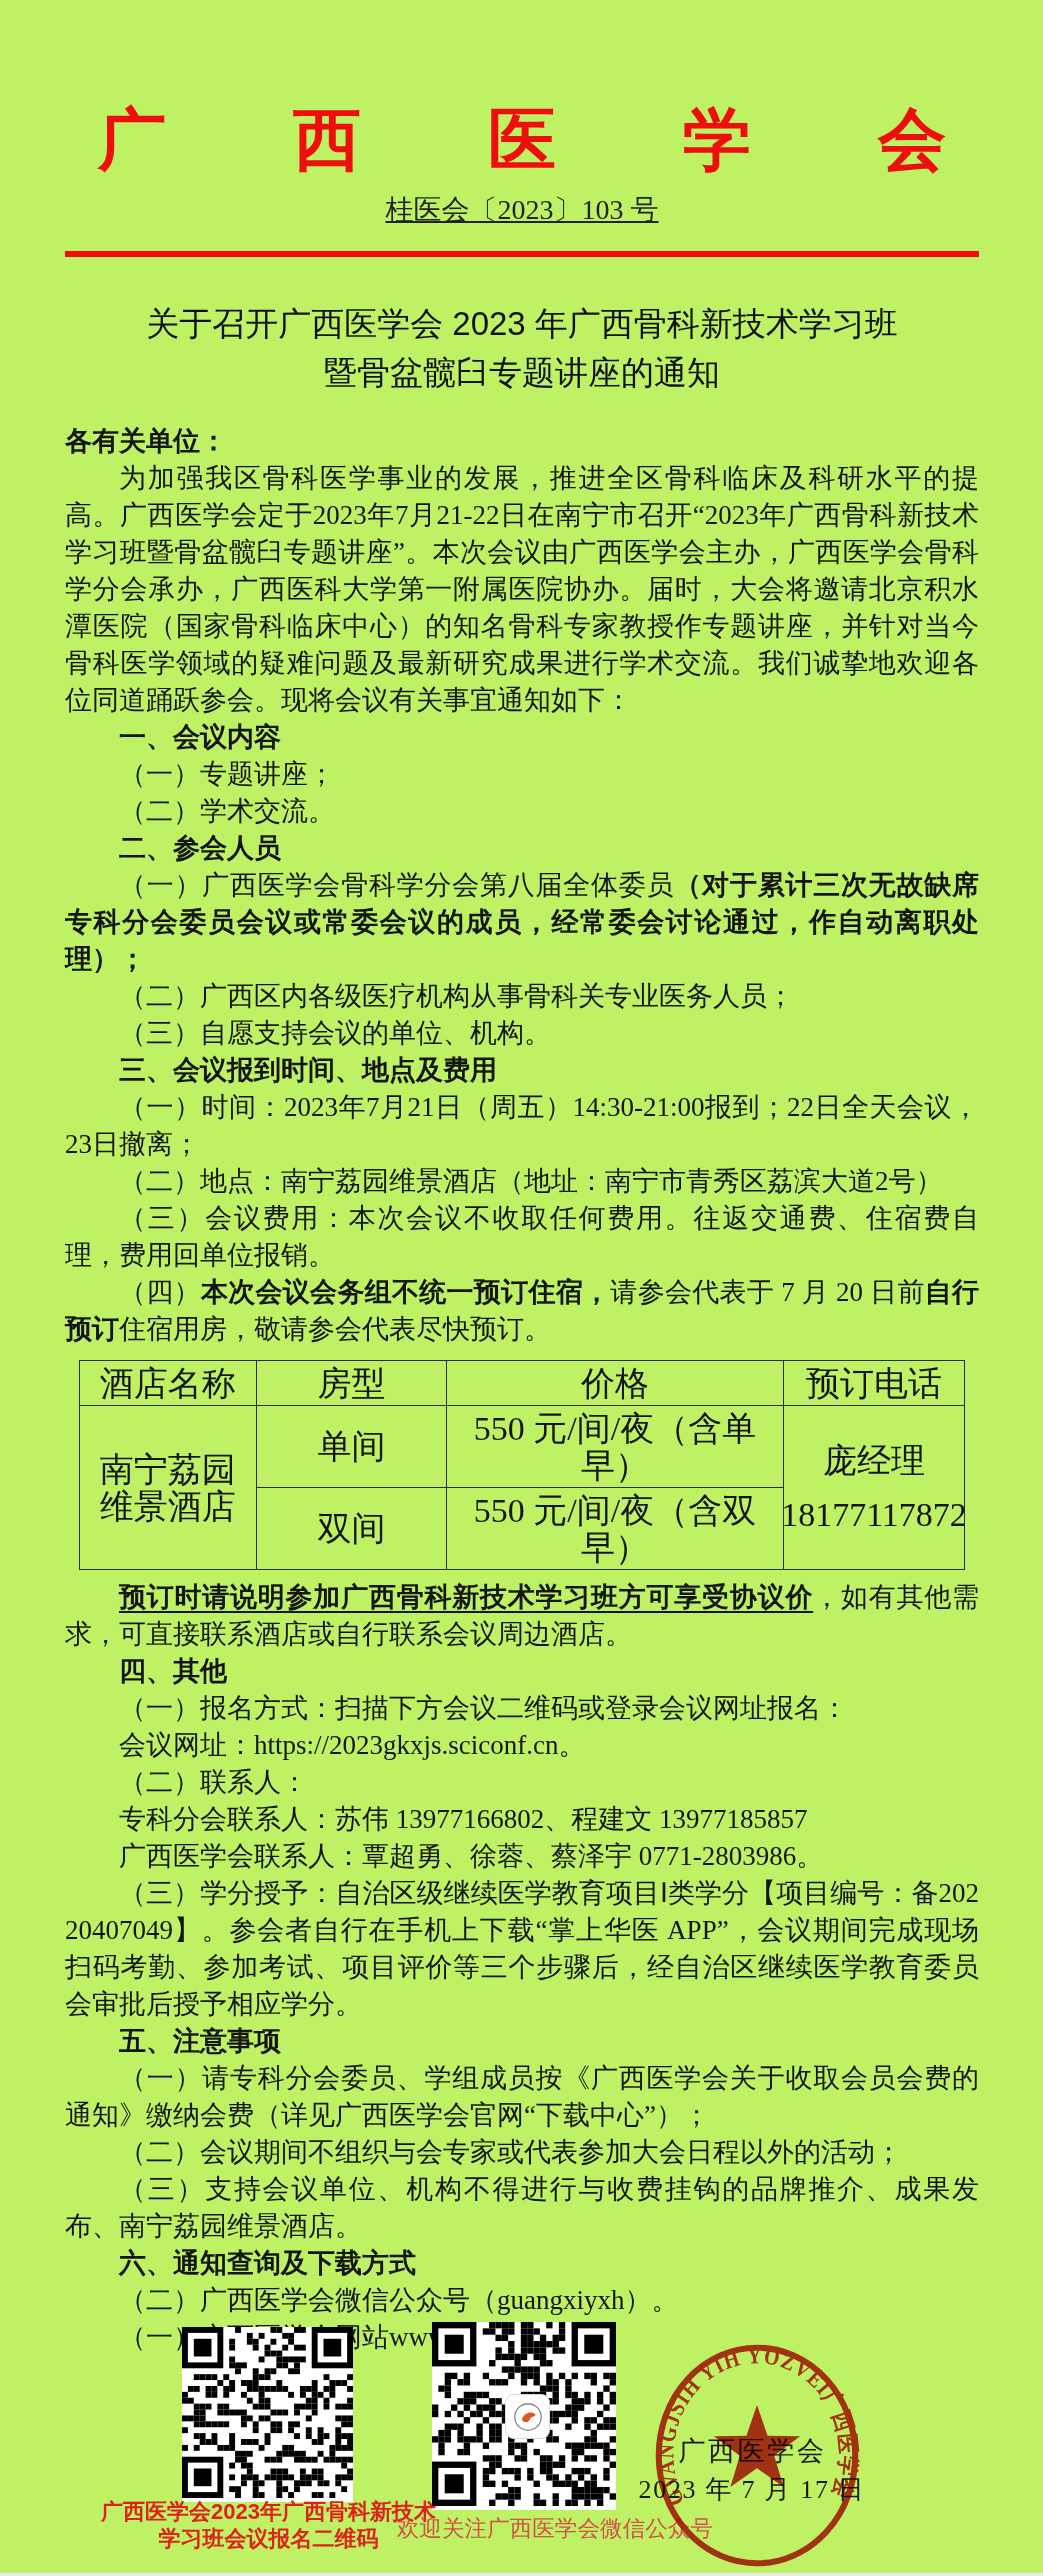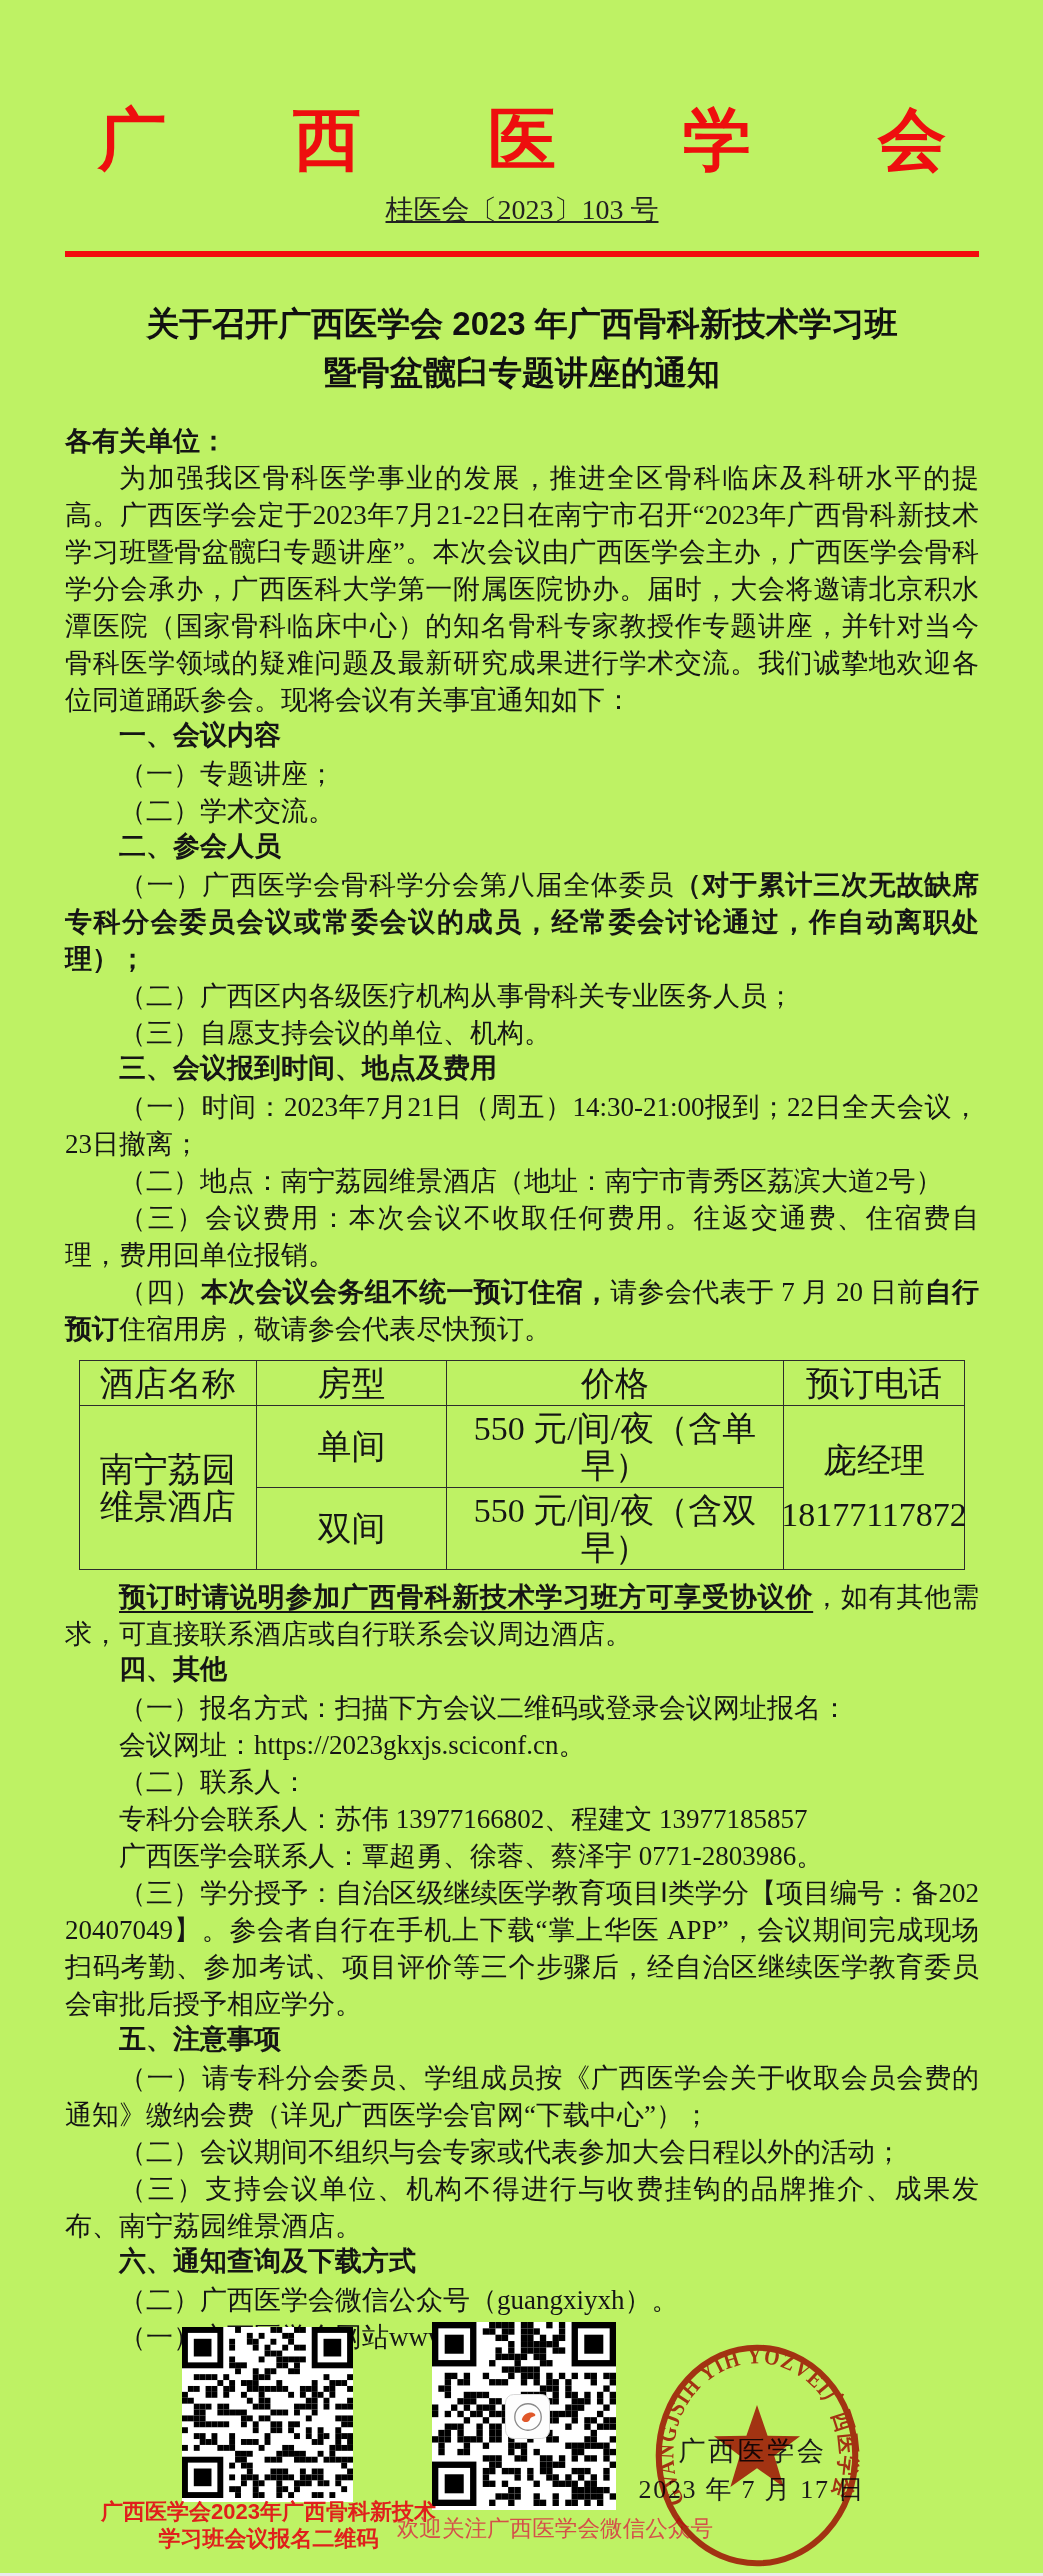--- a/index.html
+++ b/index.html
@@ -8,28 +8,28 @@
   .content { padding:0 65px; }
 
   
   .masthead { width:848px; margin:103px auto 0 auto; font-size:68px; font-weight:bold;
               color:#ee0e0e; line-height:75px; text-align:justify; text-align-last:justify;
               font-family:"Liberation Serif", serif; white-space:nowrap; }
   .doc-number { margin-top:14px; text-align:center; font-size:28px; color:#222; line-height:35px;text-decoration:underline; }
   .red-rule { margin-top:24px; height:6px; background:#f20d0d; }
 
   
-  .doc-title { margin-top:42px; text-align:center; font-weight:bold; color:#111;
+  .doc-title { margin-top:42px; text-align:center; font-weight:normal; color:#111;
                font-size:33px; line-height:49px; font-family:"Liberation Sans", sans-serif; }
 
   
   .body-text { margin-top:26px; font-size:27px; line-height:37px; color:#151515; text-align:justify; }
   .body-text p { text-indent:2em; margin:0; word-break:break-all; }
   .salutation { text-indent:0 !important; font-weight:bold; font-family:"Liberation Sans", sans-serif; }
-  .hd { font-weight:bold; font-family:Liberation Mono, monospace; }
+  .hd { font-weight:bold; font-family:Liberation Sans, sans-serif; }
   b.blk { font-family:"Liberation Sans", sans-serif; }
   .u { text-decoration:underline; text-underline-offset:5.2px; }
 
   
   table.hotel { width:97%; margin:12px auto 8.7px auto; border-collapse:collapse; table-layout:fixed;
                 font-size:34px; color:#151515; }
   table.hotel td { border:1.7px solid #2c2c2c; text-align:center; vertical-align:middle; padding:3.5px 5.2px; }
   table.hotel tr.head td { height:45px; }
   table.hotel tr.r td { height:57px; }
   .c1{width:20%;} .c2{width:21.5%;} .c3{width:38%;} .c4{width:20.5%;}

